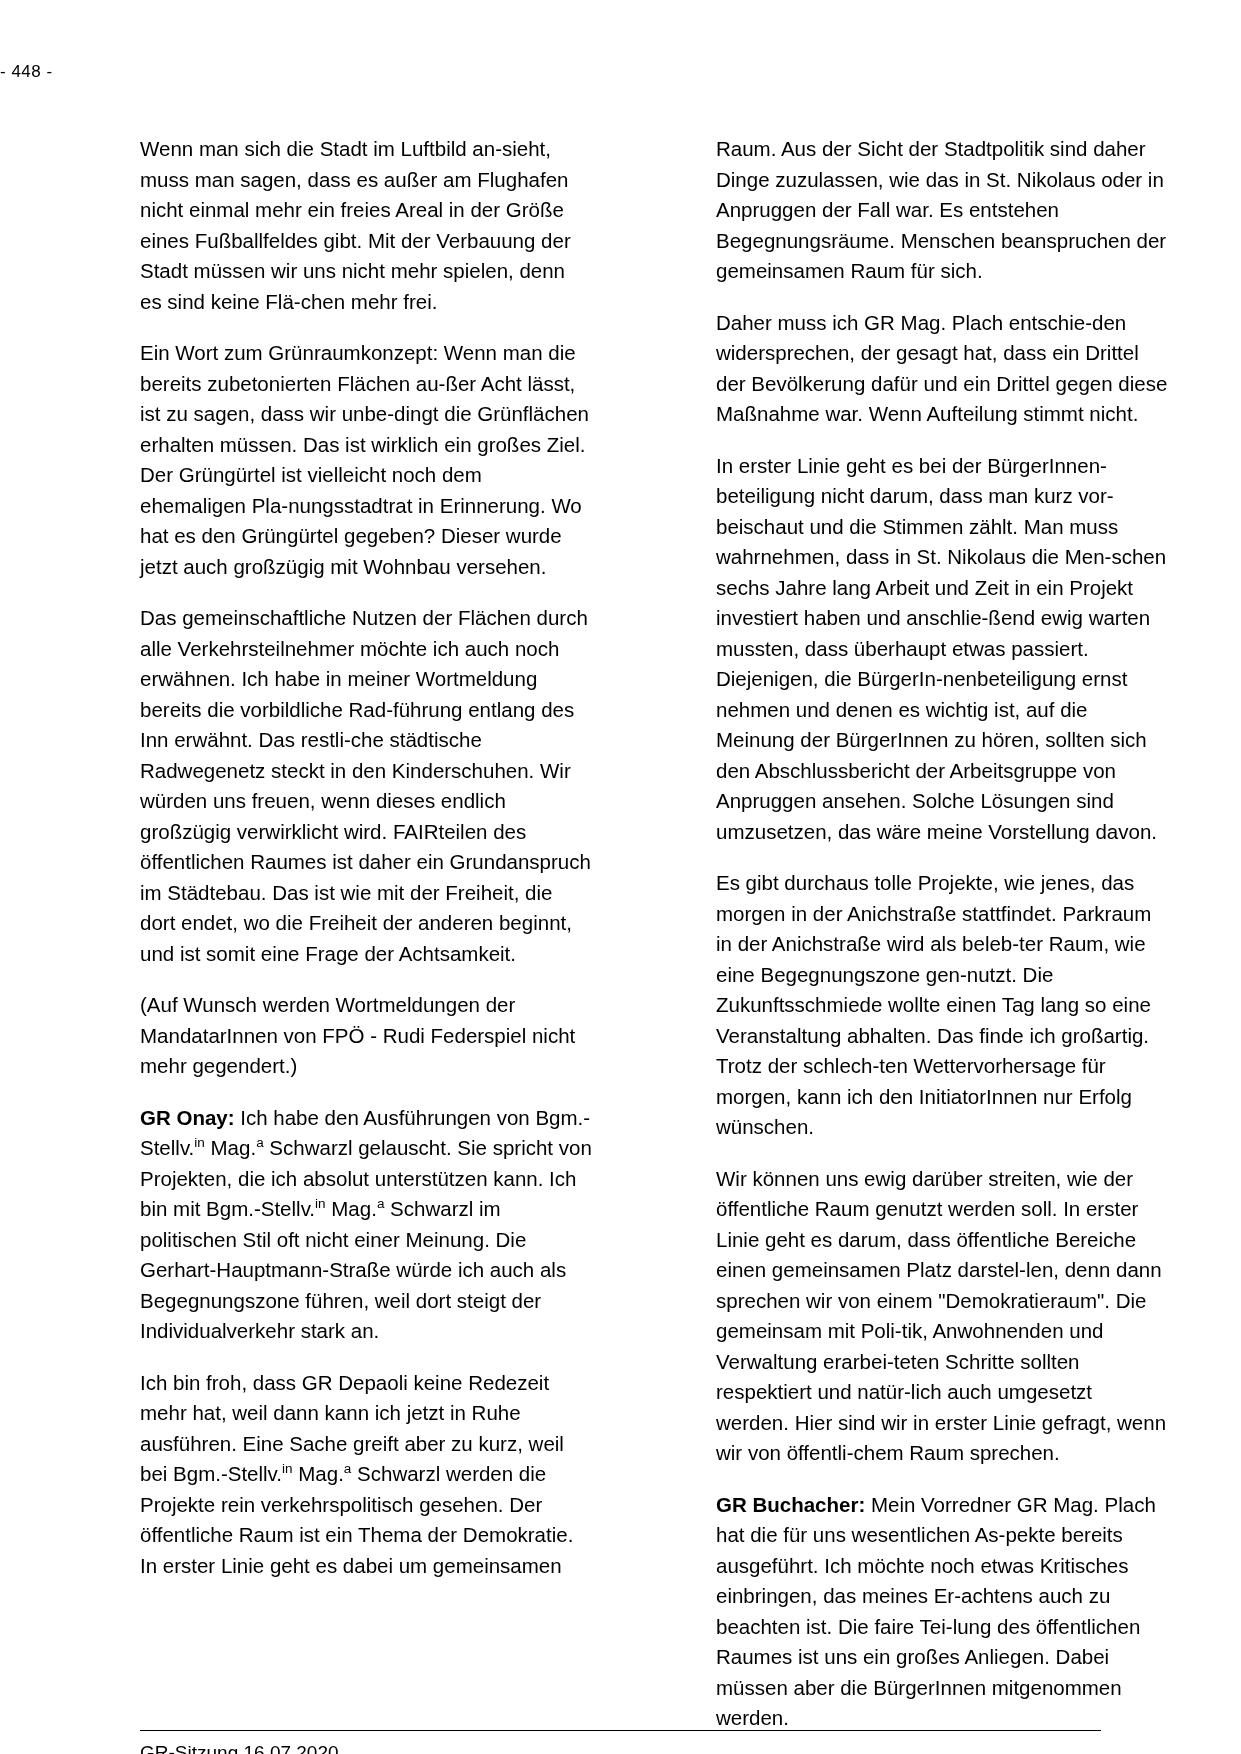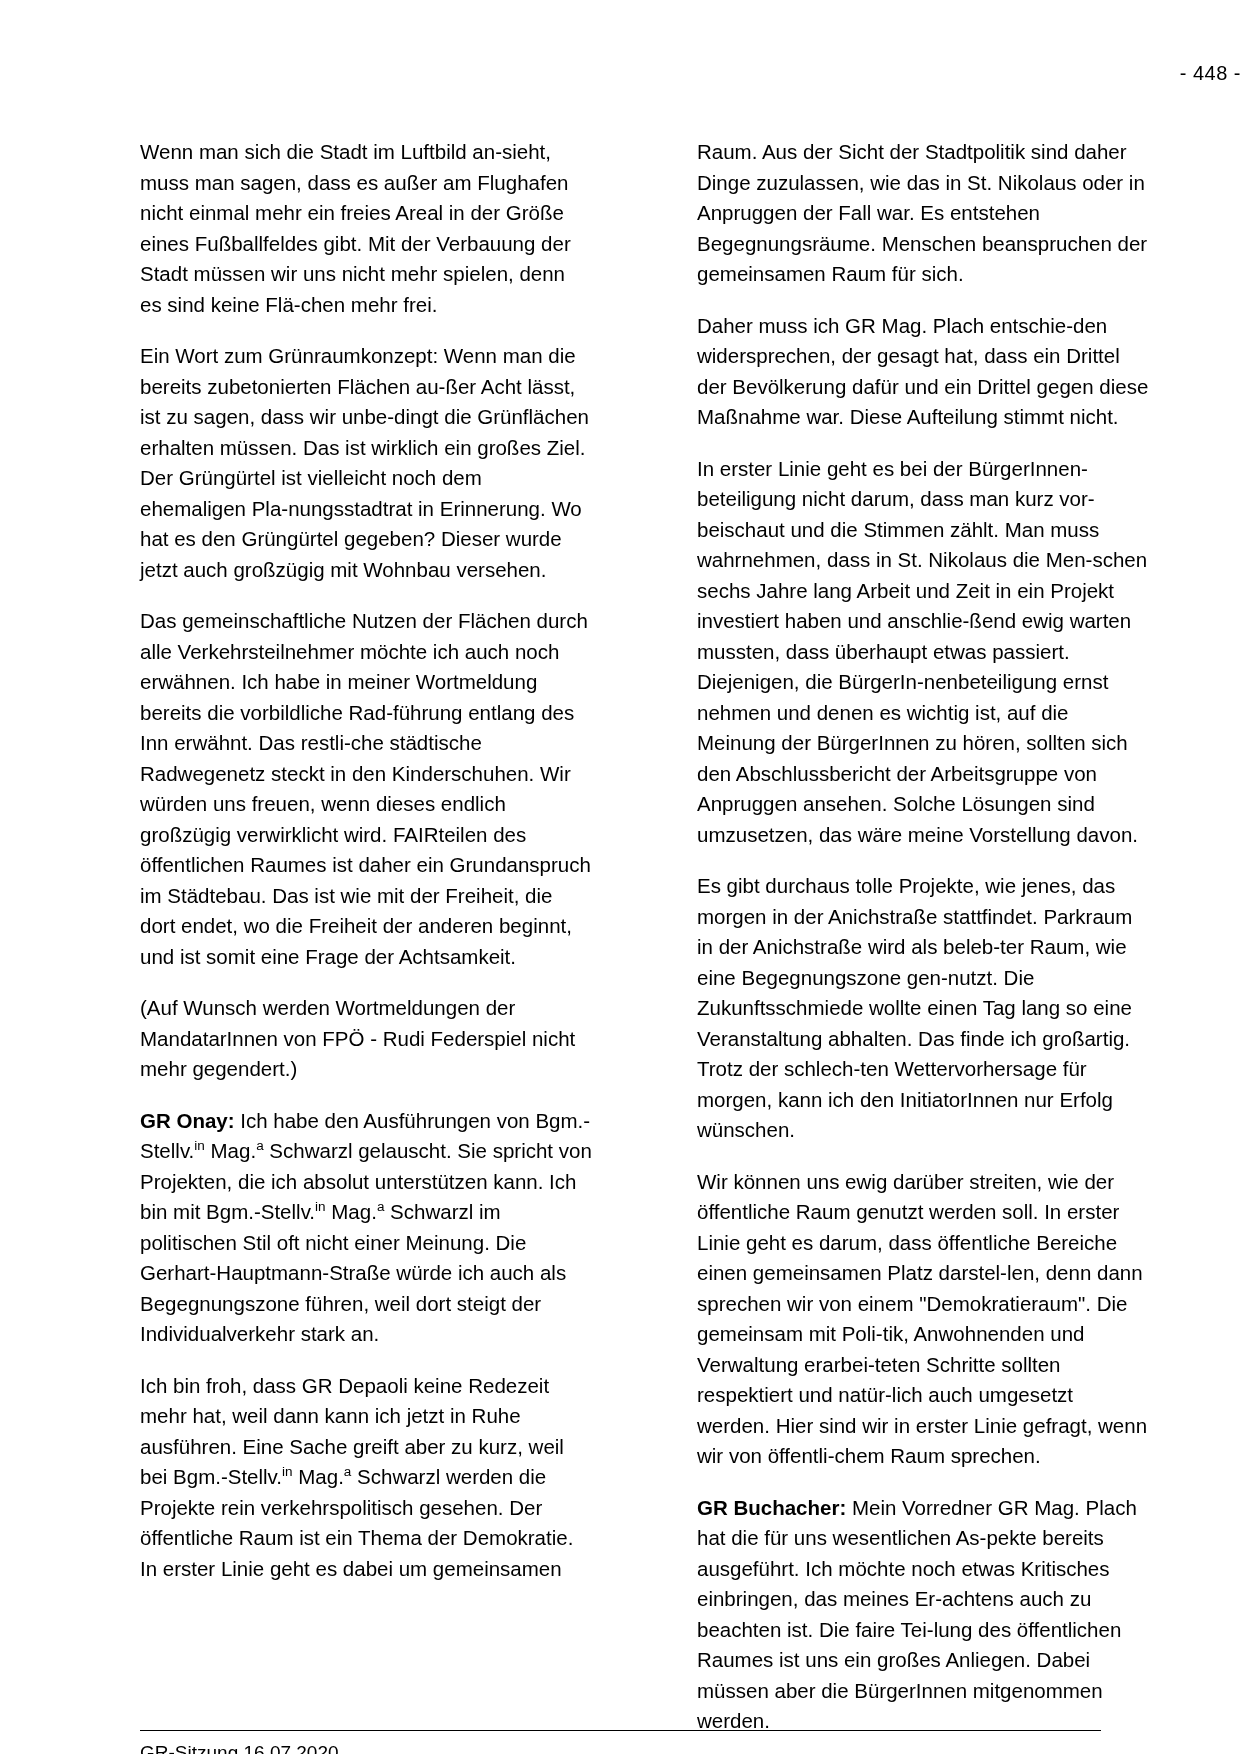--- a/index.html
+++ b/index.html
@@ -15,31 +15,30 @@
     position: relative;
   }
   .page {
     position: relative;
     width: 1241px;
     height: 1754px;
     box-sizing: border-box;
     padding: 0;
   }
   .page-number {
-    text-align: right;
-    font-size: 20px;
+    text-align: left;
+    font-size: 17px;
     margin-top: 62px;
     letter-spacing: 0.5px;
-    margin-left: 33px;
   }
   .columns {
     display: flex;
     flex-direction: row;
     justify-content: space-between;
-    margin: 52px 92px 0 140px;
+    margin: 52px 73px 0 140px;
     column-gap: 62px;
   }
   .column {
     width: 452px;
     flex: 0 0 452px;
   }
   p.para {
     font-size: 20.5px;
     line-height: 30.5px;
     margin: 0 0 21px 0;
@@ -87,21 +86,21 @@
       <p class="para">Wenn man sich die Stadt im Luftbild an-sieht, muss man sagen, dass es außer am Flughafen nicht einmal mehr ein freies Areal in der Größe eines Fußballfeldes gibt. Mit der Verbauung der Stadt müssen wir uns nicht mehr spielen, denn es sind keine Flä-chen mehr frei.</p>
       <p class="para">Ein Wort zum Grünraumkonzept: Wenn man die bereits zubetonierten Flächen au-ßer Acht lässt, ist zu sagen, dass wir unbe-dingt die Grünflächen erhalten müssen. Das ist wirklich ein großes Ziel. Der Grüngürtel ist vielleicht noch dem ehemaligen Pla-nungsstadtrat in Erinnerung. Wo hat es den Grüngürtel gegeben? Dieser wurde jetzt auch großzügig mit Wohnbau versehen.</p>
       <p class="para">Das gemeinschaftliche Nutzen der Flächen durch alle Verkehrsteilnehmer möchte ich auch noch erwähnen. Ich habe in meiner Wortmeldung bereits die vorbildliche Rad-führung entlang des Inn erwähnt. Das restli-che städtische Radwegenetz steckt in den Kinderschuhen. Wir würden uns freuen, wenn dieses endlich großzügig verwirklicht wird. FAIRteilen des öffentlichen Raumes ist daher ein Grundanspruch im Städtebau. Das ist wie mit der Freiheit, die dort endet, wo die Freiheit der anderen beginnt, und ist somit eine Frage der Achtsamkeit.</p>
       <p class="para italic">(Auf Wunsch werden Wortmeldungen der MandatarInnen von FPÖ - Rudi Federspiel nicht mehr gegendert.)</p>
       <p class="para"><span class="speaker">GR Onay:</span><span> Ich habe den Ausführungen von Bgm.-Stellv.</span><sup>in</sup><span> Mag.</span><sup>a</sup><span> Schwarzl gelauscht. Sie spricht von Projekten, die ich absolut unterstützen kann. Ich bin mit Bgm.-Stellv.</span><sup>in</sup><span> Mag.</span><sup>a</sup><span> Schwarzl im politischen Stil oft nicht einer Meinung. Die Gerhart-Hauptmann-Straße würde ich auch als Begegnungszone führen, weil dort steigt der Individualverkehr stark an.</span></p>
       <p class="para"><span>Ich bin froh, dass GR Depaoli keine Redezeit mehr hat, weil dann kann ich jetzt in Ruhe ausführen. Eine Sache greift aber zu kurz, weil bei Bgm.-Stellv.</span><sup>in</sup><span> Mag.</span><sup>a</sup><span> Schwarzl werden die Projekte rein verkehrspolitisch gesehen. Der öffentliche Raum ist ein Thema der Demokratie. In erster Linie geht es dabei um gemeinsamen</span></p>
     </div>
 
     <div class="column">
       <p class="para">Raum. Aus der Sicht der Stadtpolitik sind daher Dinge zuzulassen, wie das in St. Nikolaus oder in Anpruggen der Fall war. Es entstehen Begegnungsräume. Menschen beanspruchen der gemeinsamen Raum für sich.</p>
-      <p class="para">Daher muss ich GR Mag. Plach entschie-den widersprechen, der gesagt hat, dass ein Drittel der Bevölkerung dafür und ein Drittel gegen diese Maßnahme war. Diese Aufteilung stimmt nicht.</p>
+      <p class="para">Daher muss ich GR Mag. Plach entschie-den widersprechen, der gesagt hat, dass ein Drittel der Bevölkerung dafür und ein Drittel gegen diese Maßnahme war. Wenn Aufteilung stimmt nicht.</p>
       <p class="para">In erster Linie geht es bei der BürgerInnen-beteiligung nicht darum, dass man kurz vor-beischaut und die Stimmen zählt. Man muss wahrnehmen, dass in St. Nikolaus die Men-schen sechs Jahre lang Arbeit und Zeit in ein Projekt investiert haben und anschlie-ßend ewig warten mussten, dass überhaupt etwas passiert. Diejenigen, die BürgerIn-nenbeteiligung ernst nehmen und denen es wichtig ist, auf die Meinung der BürgerInnen zu hören, sollten sich den Abschlussbericht der Arbeitsgruppe von Anpruggen ansehen. Solche Lösungen sind umzusetzen, das wäre meine Vorstellung davon.</p>
       <p class="para">Es gibt durchaus tolle Projekte, wie jenes, das morgen in der Anichstraße stattfindet. Parkraum in der Anichstraße wird als beleb-ter Raum, wie eine Begegnungszone gen-nutzt. Die Zukunftsschmiede wollte einen Tag lang so eine Veranstaltung abhalten. Das finde ich großartig. Trotz der schlech-ten Wettervorhersage für morgen, kann ich den InitiatorInnen nur Erfolg wünschen.</p>
       <p class="para">Wir können uns ewig darüber streiten, wie der öffentliche Raum genutzt werden soll. In erster Linie geht es darum, dass öffentliche Bereiche einen gemeinsamen Platz darstel-len, denn dann sprechen wir von einem "Demokratieraum". Die gemeinsam mit Poli-tik, Anwohnenden und Verwaltung erarbei-teten Schritte sollten respektiert und natür-lich auch umgesetzt werden. Hier sind wir in erster Linie gefragt, wenn wir von öffentli-chem Raum sprechen.</p>
       <p class="para"><span class="speaker">GR Buchacher:</span><span> Mein Vorredner GR Mag. Plach hat die für uns wesentlichen As-pekte bereits ausgeführt. Ich möchte noch etwas Kritisches einbringen, das meines Er-achtens auch zu beachten ist. Die faire Tei-lung des öffentlichen Raumes ist uns ein großes Anliegen. Dabei müssen aber die BürgerInnen mitgenommen werden.</span></p>
     </div>
 
   </div>
 
   <div class="footer-rule"></div>
   <div class="footer-text">GR-Sitzung 16.07.2020</div>

